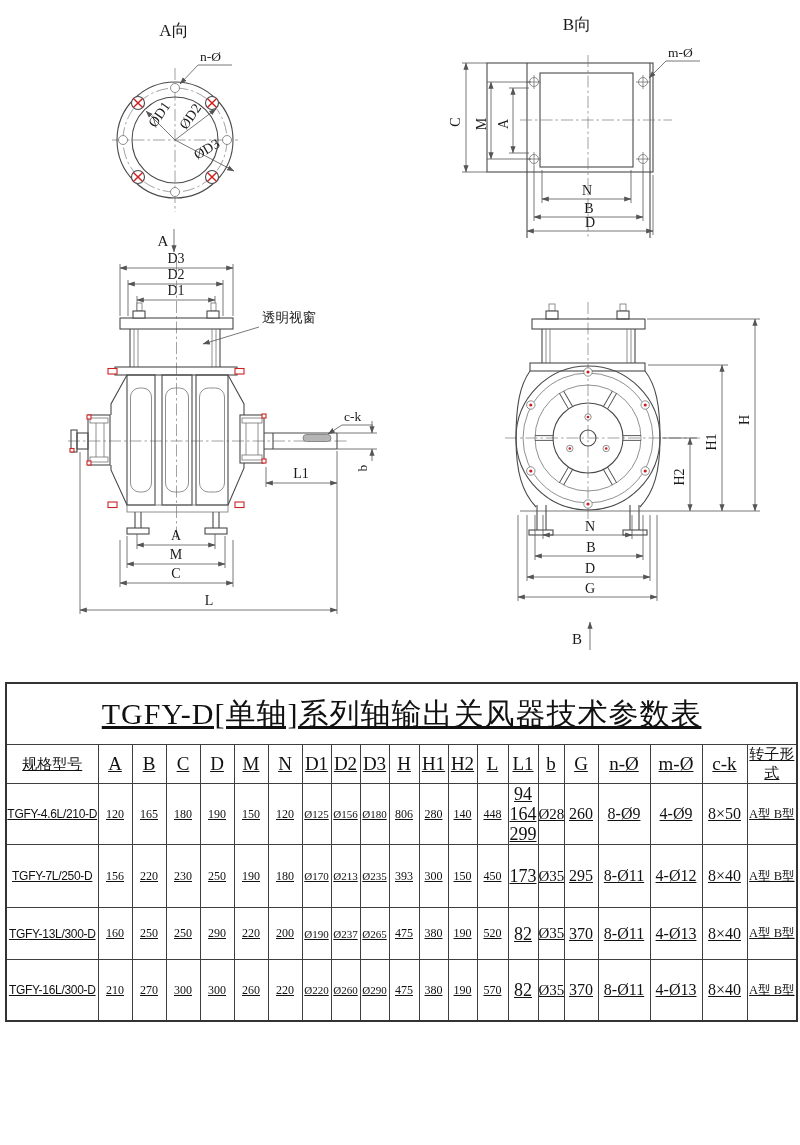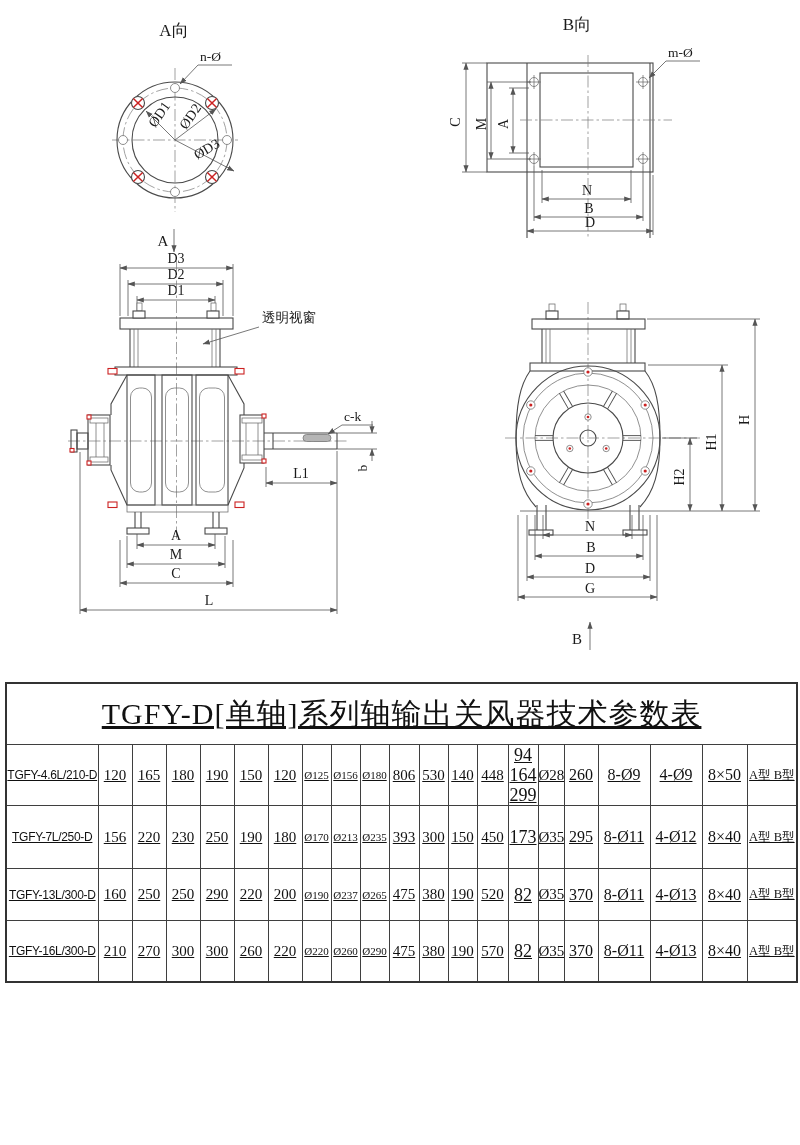--- a/index.html
+++ b/index.html
@@ -18,21 +18,21 @@
   
   #spec{position:absolute;left:5px;top:682px;width:790px;border-collapse:collapse;
         table-layout:fixed;border:2px solid #333;text-decoration:underline;}
   #spec td,#spec th{border:1px solid #3f3f3f;text-align:center;vertical-align:middle;
         padding:0;overflow:hidden;font-weight:normal;}
   #spec .title{font-size:30px;letter-spacing:1px;font-weight:normal;height:60px;}
   .r-head{height:32px;} .r0{height:58px;} .r1{height:63px;} .r2{height:52px;} .r3{height:61px;}
   .hL{font-size:19px;} .hCJK{font-size:15px;font-weight:bold;}
   .model{font-family:"Liberation Sans","DejaVu Sans",sans-serif;font-weight:bold;
          font-size:12px;letter-spacing:-.3px;}
-  .num{font-size:15px;} .small{font-size:11px;} .mid{font-size:15px;} .mid2{font-size:16px;}
+  .num{font-size:12px;} .small{font-size:11px;} .mid{font-size:15px;} .mid2{font-size:16px;}
   .l1{font-size:18px;white-space:pre-line;line-height:1.12;}
   .rotor{font-size:12.5px;font-weight:bold;}
   #note{position:absolute;left:8px;top:1056px;font-size:13px;font-weight:bold;
         font-family:"Liberation Serif","DejaVu Sans",serif;}
 </style>
 </head>
 <body>
 
 <div id="page">
 
@@ -358,35 +358,58 @@
     <col style="width:34px">
         <col style="width:52px">
         <col style="width:52px">
         <col style="width:45px">
     <col style="width:50px">
   </colgroup>
   <thead>
     <tr>
           <th colspan="21" class="title">TGFY-D[单轴]系列轴输出关风器技术参数表</th>
         </tr>
+    <tr class="r-head">
+      <th class="hCJK">规格型号</th>
+      <th class="hL">A</th>
+      <th class="hL">B</th>
+      <th class="hL">C</th>
+      <th class="hL">D</th>
+      <th class="hL">M</th>
+      <th class="hL">N</th>
+      <th class="hL">D1</th>
+      <th class="hL">D2</th>
+      <th class="hL">D3</th>
+      <th class="hL">H</th>
+      <th class="hL">H1</th>
+      <th class="hL">H2</th>
+      <th class="hL">L</th>
+      <th class="hL">L1</th>
+      <th class="hL">b</th>
+      <th class="hL">G</th>
+      <th class="hL">n-Ø</th>
+      <th class="hL">m-Ø</th>
+      <th class="hL">c-k</th>
+      <th class="hCJK">转子形式</th>
+    </tr>
   </thead>
   <tbody>
     <tr class="r0">
       <td class="model">TGFY-4.6L/210-D</td>
       <td class="num">120</td>
       <td class="num">165</td>
       <td class="num">180</td>
       <td class="num">190</td>
       <td class="num">150</td>
       <td class="num">120</td>
       <td class="small">Ø125</td>
       <td class="small">Ø156</td>
       <td class="small">Ø180</td>
       <td class="num">806</td>
-      <td class="num">530</td>
+      <td class="num">280</td>
       <td class="num">140</td>
       <td class="num">448</td>
       <td class="l1">94
 164
 299</td>
       <td class="mid">Ø28</td>
       <td class="mid2">260</td>
       <td class="mid2">8-Ø9</td>
       <td class="mid2">4-Ø9</td>
       <td class="mid2">8×50</td>

